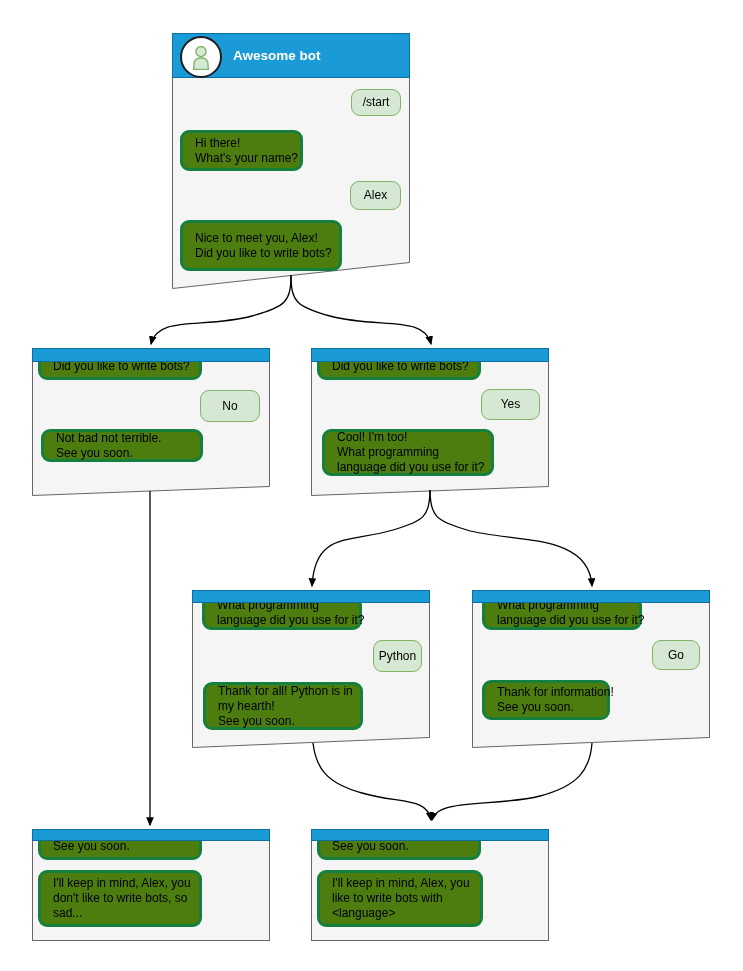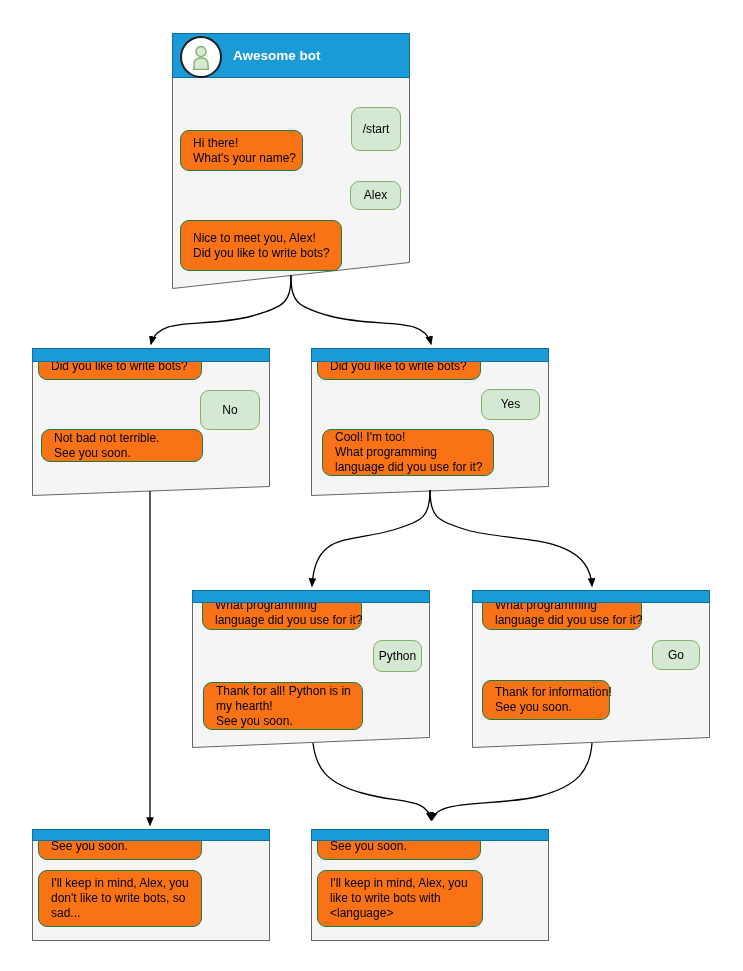--- a/index.html
+++ b/index.html
@@ -13,56 +13,56 @@
          border:1px solid #0c6f9d;box-sizing:border-box;z-index:3;}
   .main-header{height:45px;}
   .title{position:absolute;left:61px;top:0;height:45px;line-height:45px;
          font-size:13.5px;font-weight:bold;color:#ffffff;z-index:4;}
   .avatar{position:absolute;left:8px;top:3px;width:38px;height:38px;border-radius:50%;
           background:#ffffff;border:2px solid #1d1d1d;z-index:4;
           display:flex;align-items:center;justify-content:center;}
   .bubble{position:absolute;z-index:2;font-size:12px;line-height:15px;color:#000;
           white-space:pre;border-radius:9px;display:flex;align-items:center;
           box-sizing:border-box;padding:0 8px;}
-  .bot{background:#f97316;border:1px solid #15803d;padding-left:12px;}
+  .bot{background:#4d7c0f;border:3px solid #15803d;padding-left:12px;}
   .user{background:#d5e8d4;border:1px solid #82b366;justify-content:center;text-align:center;}
   #edges{position:absolute;left:0;top:0;z-index:10;pointer-events:none;}
 </style>
 </head>
 <body>
 
 <div id="canvas">
 
   <div class="box" style="left:172px;top:33px;width:238px;height:256px;">
     <svg class="frame" width="238" height="256">
       <polygon points="0.5,0.5 237.5,0.5 237.5,229.5 0.5,255.5" fill="#f5f5f5" stroke="#666666" stroke-width="1"></polygon>
     </svg>
     <div class="strip main-header"></div>
     <div class="avatar">
       <svg width="22" height="27" viewBox="0 0 24 28">
         <circle cx="12" cy="7.5" r="5.5" fill="#d5e8d4" stroke="#82b366" stroke-width="1.5"></circle>
         <path d="M4 27 L4.5 20 Q5 14.5 12 14.5 Q19 14.5 19.5 20 L20 27 Z" fill="#d5e8d4" stroke="#82b366" stroke-width="1.5"></path>
       </svg>
     </div>
     <div class="title">Awesome bot</div>
-    <div class="bubble user" style="left:179px;top:74px;width:50px;height:44px;">/start</div>
+    <div class="bubble user" style="left:179px;top:56px;width:50px;height:27px;">/start</div>
     <div class="bubble bot" style="left:8px;top:97px;width:123px;height:41px;">Hi there!
 What's your name?</div>
     <div class="bubble user" style="left:178px;top:148px;width:51px;height:29px;">Alex</div>
     <div class="bubble bot" style="left:8px;top:187px;width:162px;height:51px;">Nice to meet you, Alex!
 Did you like to write bots?</div>
   </div>
 
   <div class="box" style="left:32px;top:348px;width:238px;height:148px;">
     <svg class="frame" width="238" height="148">
       <polygon points="0.5,0.5 237.5,0.5 237.5,138.5 0.5,147.5" fill="#f5f5f5" stroke="#666666" stroke-width="1"></polygon>
     </svg>
     <div class="strip" style="height:14px;"></div>
     <div class="bubble bot" style="left:6px;top:5px;width:164px;height:27px;">Did you like to write bots?</div>
-    <div class="bubble user" style="left:168px;top:42px;width:60px;height:40px;">No</div>
+    <div class="bubble user" style="left:168px;top:42px;width:60px;height:32px;">No</div>
     <div class="bubble bot" style="left:9px;top:81px;width:162px;height:33px;">Not bad not terrible.
 See you soon.</div>
   </div>
 
   <div class="box" style="left:311px;top:348px;width:238px;height:148px;">
     <svg class="frame" width="238" height="148">
       <polygon points="0.5,0.5 237.5,0.5 237.5,138.5 0.5,147.5" fill="#f5f5f5" stroke="#666666" stroke-width="1"></polygon>
     </svg>
     <div class="strip" style="height:14px;"></div>
     <div class="bubble bot" style="left:6px;top:5px;width:164px;height:27px;">Did you like to write bots?</div>

